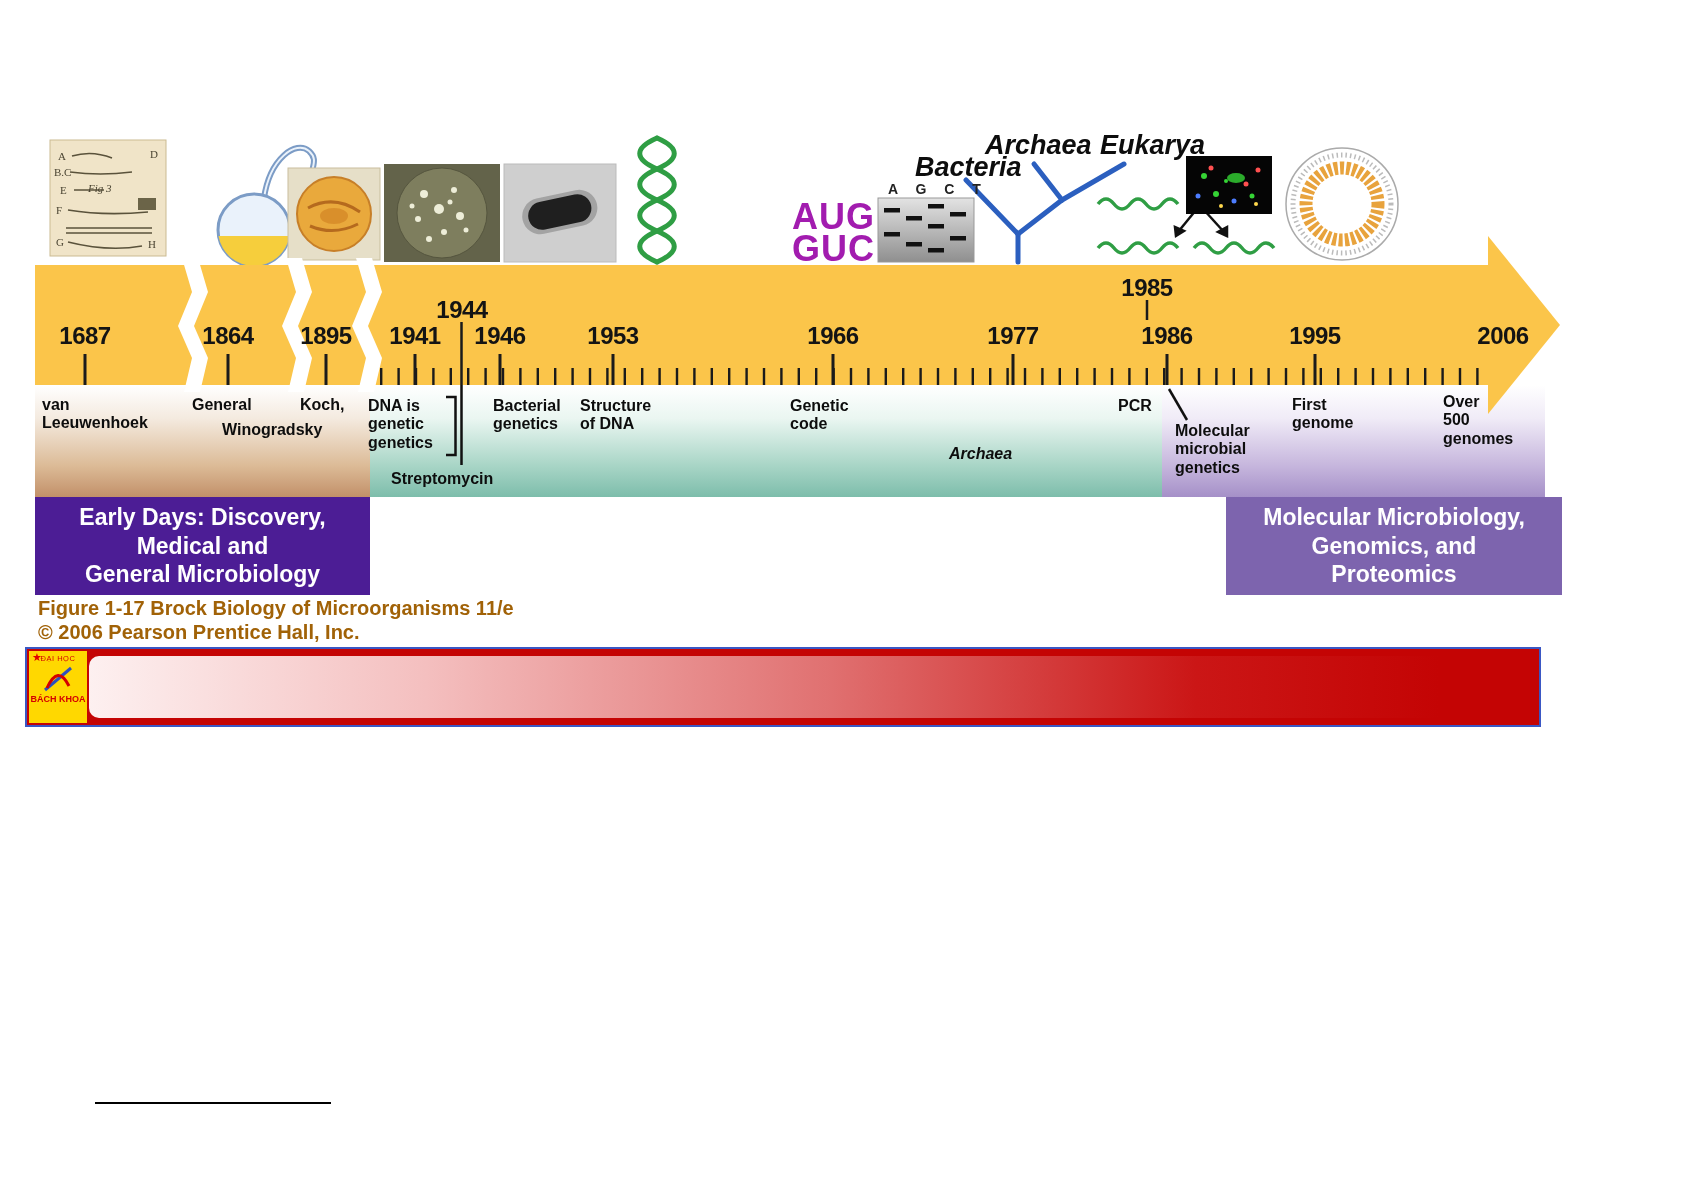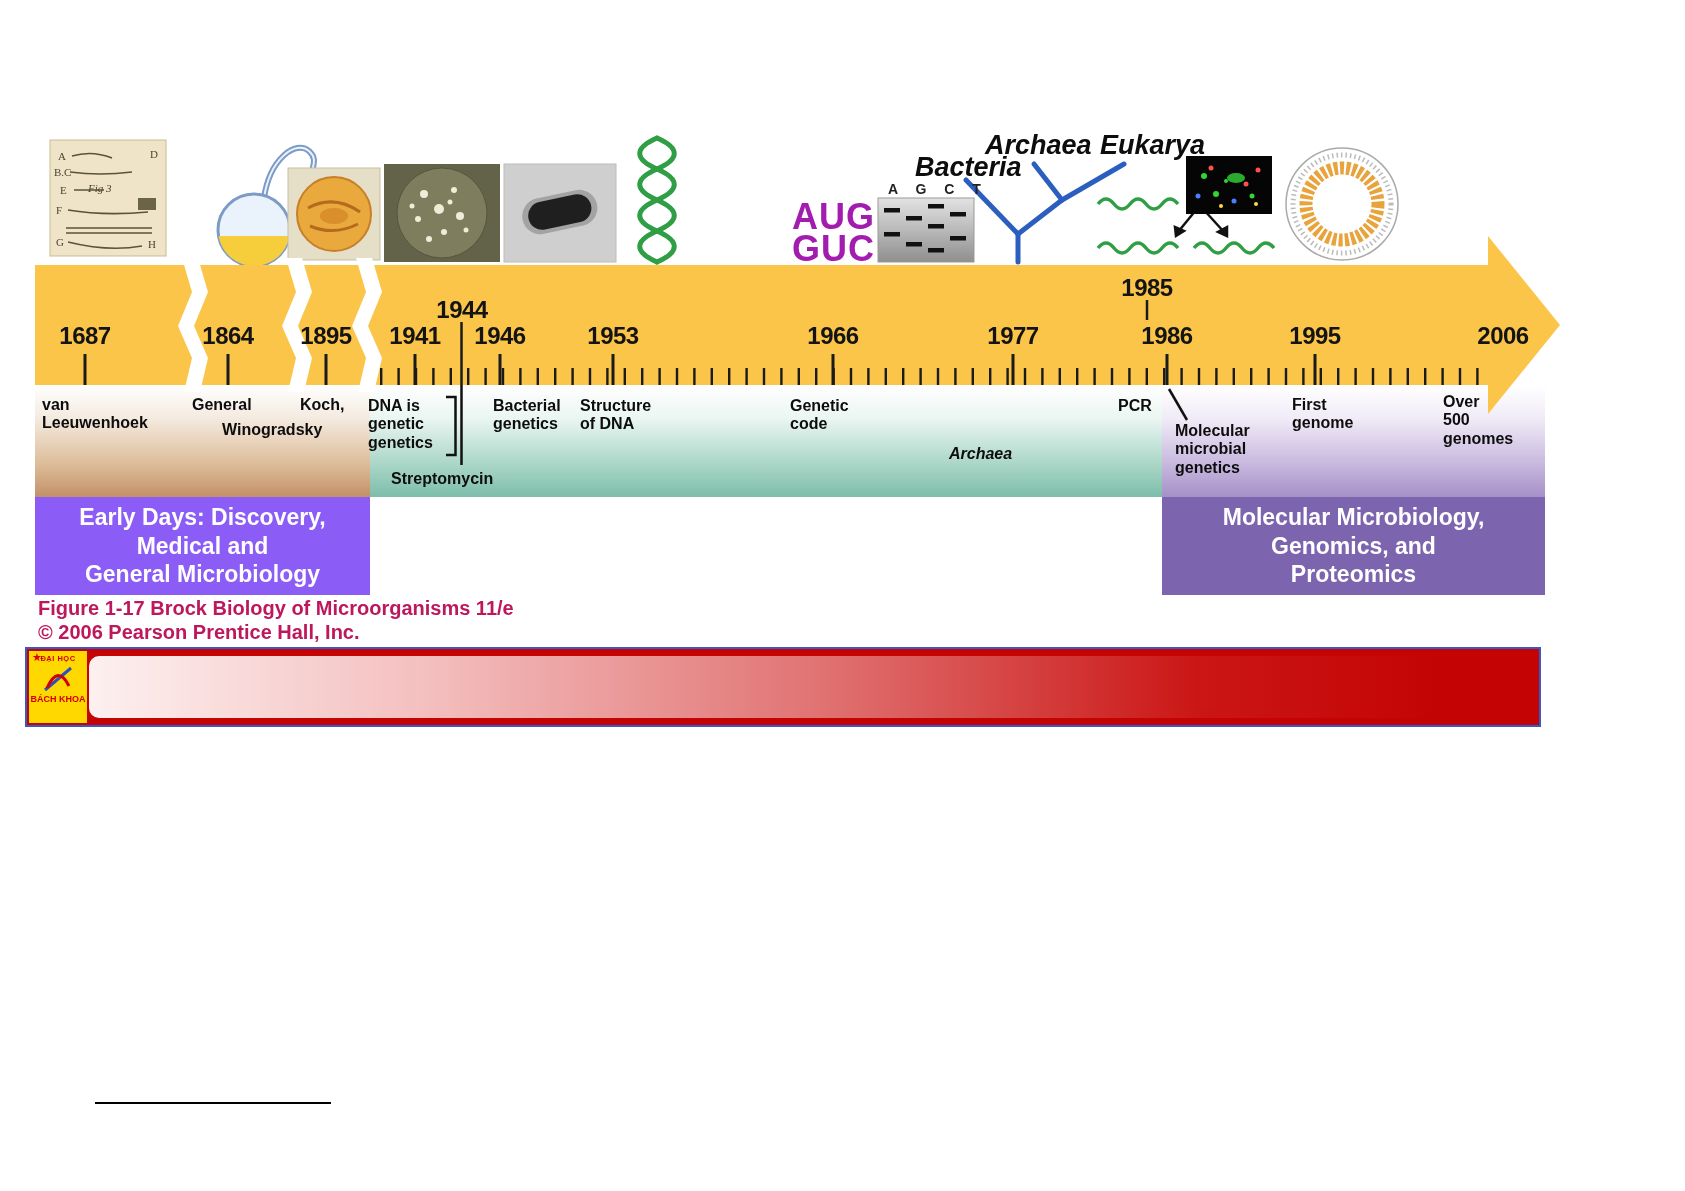--- a/index.html
+++ b/index.html
@@ -19,36 +19,36 @@
   .grad-early { background:linear-gradient(180deg,#ffffff 0%,#f4eadf 30%,#dcbb97 72%,#c29069 100%); }
   .grad-mol   { background:linear-gradient(180deg,#ffffff 0%,#eaf6f1 30%,#a8d5c6 72%,#7dbdab 100%); }
   .grad-gen   { background:linear-gradient(180deg,#ffffff 0%,#f0ebf7 30%,#c6b6dd 72%,#a590c8 100%); }
 
   
   .era { position:absolute; top:497px; height:98px; display:flex; align-items:center; justify-content:center; text-align:center; color:#fff; font-weight:700; white-space:pre-line; }
   .era-early { font-size:23px; line-height:1.25; }
   .era-mol   { font-size:27px; }
   .era-gen   { font-size:23px; line-height:1.25; }
 
-  .caption { position:absolute; font-weight:700; font-size:20px; color:#be185d; }
+  .caption { position:absolute; font-weight:700; font-size:20px; color:#a16207; }
 
   
   .codon   { font-weight:700; font-size:36px; color:#a21caf; letter-spacing:1px; }
   .gel-h   { font-weight:700; font-size:14px; letter-spacing:7px; color:#222; }
   .treelab { font-weight:700; font-style:italic; font-size:27px; color:#0d0d0d; }
   .sk  { font-size:11px; fill:#4A4432; font-family:"Liberation Serif", serif; }
   .sk-i{ font-style:italic; }
 
   
   .banner { position:absolute; left:25px; top:647px; width:1516px; height:80px; background:#C40404; border:2px solid #3A57C4; }
   .banner-grad { position:absolute; left:62px; top:7px; height:62px; width:1350px; border-radius:10px 0 0 10px;
                  background:linear-gradient(90deg,#fdf0f0 0%,#f4bfbf 25%,#e07070 55%,#cb1616 82%,#c40404 100%); }
   .logo { position:absolute; left:2px; top:2px; width:58px; height:72px; background:#FFD800; text-align:center; }
   .logo-star { position:absolute; left:3px; top:0px; color:#E00000; font-size:11px; }
-  .logo-top { display:block; font-size:7.5px; font-weight:700; color:#D40000; margin-top:3px; letter-spacing:.5px; }
+  .logo-top { display:block; font-size:7.5px; font-weight:400; color:#D40000; margin-top:3px; letter-spacing:.5px; }
   .logo-emblem { display:block; margin:1px auto 0; }
   .logo-bottom { display:block; font-size:9px; font-weight:700; color:#D40000; }
 
   .footline { position:absolute; left:95px; top:1102px; width:236px; height:2px; background:#000; }
 </style>
 </head>
 <body>
 
 <div class="slide">
 
@@ -320,26 +320,26 @@
 genomes</div>
 
   <svg class="abs" style="left:0;top:385px;pointer-events:none" width="1685" height="110" viewBox="0 0 1685 110">
     <g stroke="#111111" stroke-width="2.5" fill="none">
       <line x1="461.5" y1="0" x2="461.5" y2="80"></line>
       <path d="M 446 12 H 455.5 V 70 H 446"></path>
       <line x1="1169" y1="4" x2="1187" y2="35"></line>
     </g>
   </svg>
 
-  <div class="era era-early" style="left:35px;width:335px;background:#8b5cf6">
+  <div class="era era-early" style="left:35px;width:335px;background:#4c1d95">
     <span>Early Days: Discovery,
 Medical and
 General Microbiology</span>
   </div>
-  <div class="era era-gen" style="left:1162px;width:383px;background:#7D64AE">
+  <div class="era era-gen" style="left:1226px;width:336px;background:#7D64AE">
     <span>Molecular Microbiology,
 Genomics, and
 Proteomics</span>
   </div>
 
   <div class="caption" style="left:38px;top:597px">Figure 1-17  Brock Biology of Microorganisms 11/e</div>
   <div class="caption" style="left:38px;top:621px">© 2006 Pearson Prentice Hall, Inc.</div>
 
   <div class="banner">
     <div class="banner-grad"></div>

